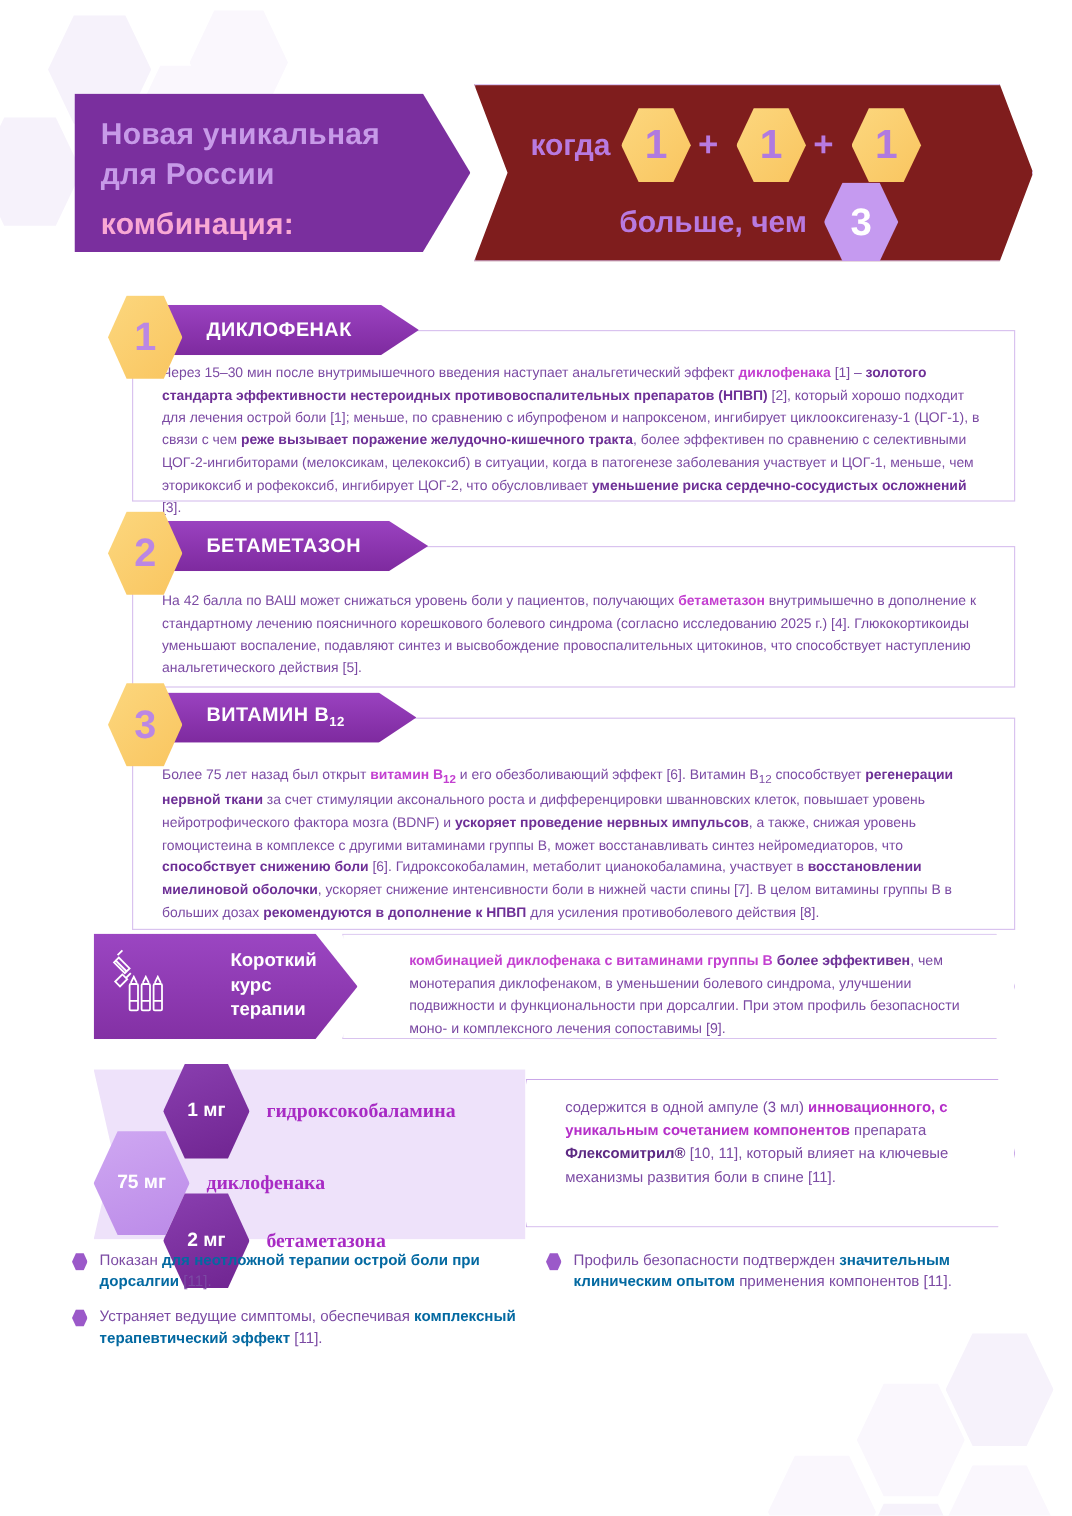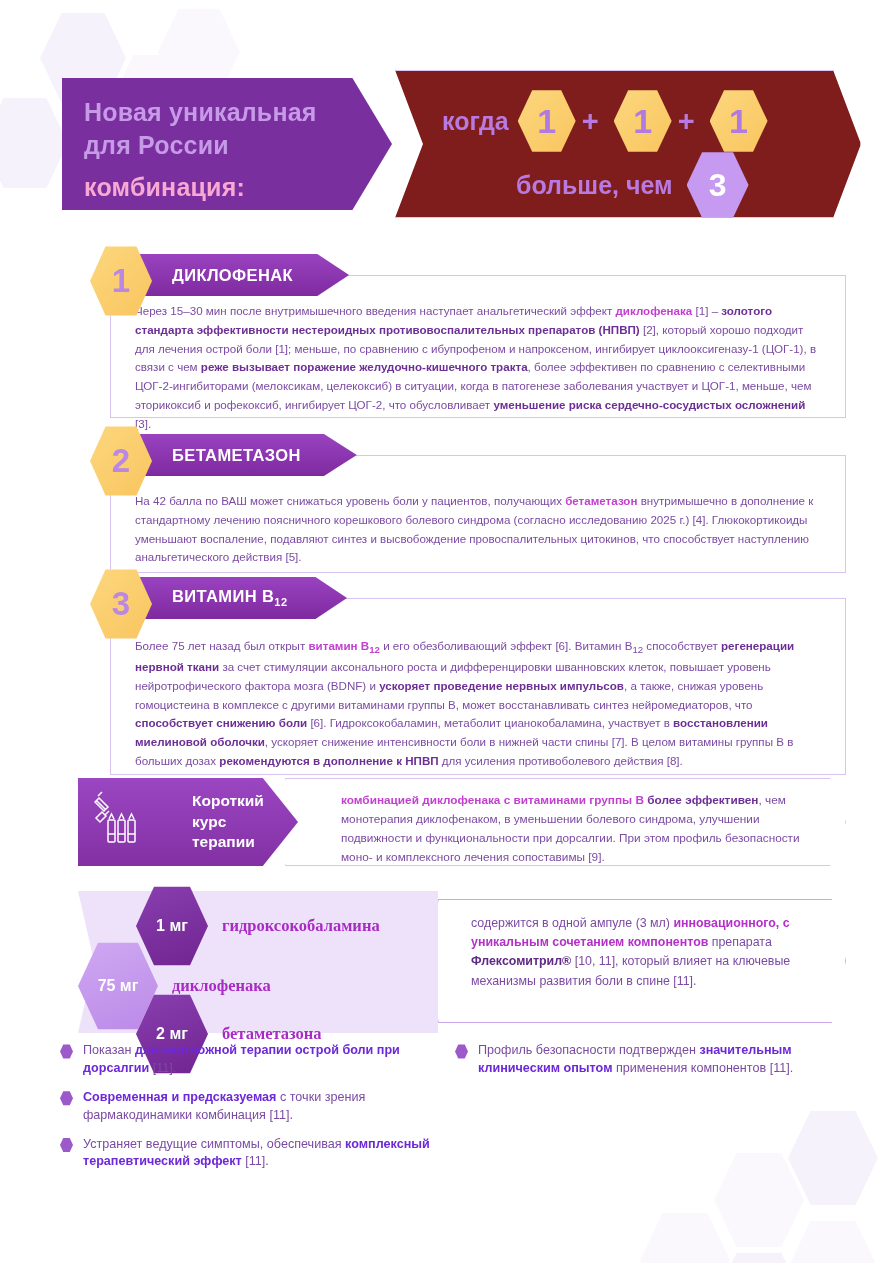--- a/index.html
+++ b/index.html
@@ -173,21 +173,21 @@
   .bul-col{ position:absolute; }
   .bul-col.left{ left:60px; width:380px; }
   .bul-col.right{ left:455px; width:395px; }
   .bullet{ display:flex; align-items:flex-start; margin-bottom:11px; }
   .bullet .dot{
     width:13px; height:15px; flex:0 0 13px; margin-top:2px; margin-right:10px;
     background:#9b59c9;
     clip-path: polygon(25% 3%, 75% 3%, 100% 50%, 75% 97%, 25% 97%, 0% 50%);
   }
   .bullet .txt{ font-size:12.6px; line-height:1.42; color:#7b4aa3; }
-  .bullet .txt b{ color:#6d28d9; font-weight:bold; }
+  .bullet .txt b{ color:#0369a1; font-weight:bold; }
 </style>
 </head>
 <body>
 
 <div class="hex-bg">
   <div class="hexdeco light" style="left:40px;  top:10px;  width:86px; height:96px;"></div>
   <div class="hexdeco lighter" style="left:112px; top:52px;  width:86px; height:96px;"></div>
   <div class="hexdeco light" style="left:-18px; top:95px;  width:86px; height:96px;"></div>
   <div class="hexdeco lighter" style="left:158px; top:6px;   width:82px; height:92px;"></div>
   <div class="hexdeco lighter" style="left:714px; top:1150px;width:90px; height:100px;"></div>
@@ -302,24 +302,20 @@
 </div>
 
 <div id="bullets">
   <div class="bul-col left">
     <div class="bullet">
       <span class="dot"></span>
       <span class="txt">Показан <b>для неотложной терапии острой боли при дорсалгии</b> [11].</span>
     </div>
     <div class="bullet">
       <span class="dot"></span>
-      <span class="txt"><b>Современная и предсказуемая</b> с точки зрения фармакодинамики комбинация [11].</span>
-    </div>
-    <div class="bullet">
-      <span class="dot"></span>
       <span class="txt">Устраняет ведущие симптомы, обеспечивая <b>комплексный терапевтический эффект</b> [11].</span>
     </div>
   </div>
   <div class="bul-col right">
     <div class="bullet">
       <span class="dot"></span>
       <span class="txt">Профиль безопасности подтвержден <b>значительным клиническим опытом</b> применения компонентов [11].</span>
     </div>
   </div>
 </div>

